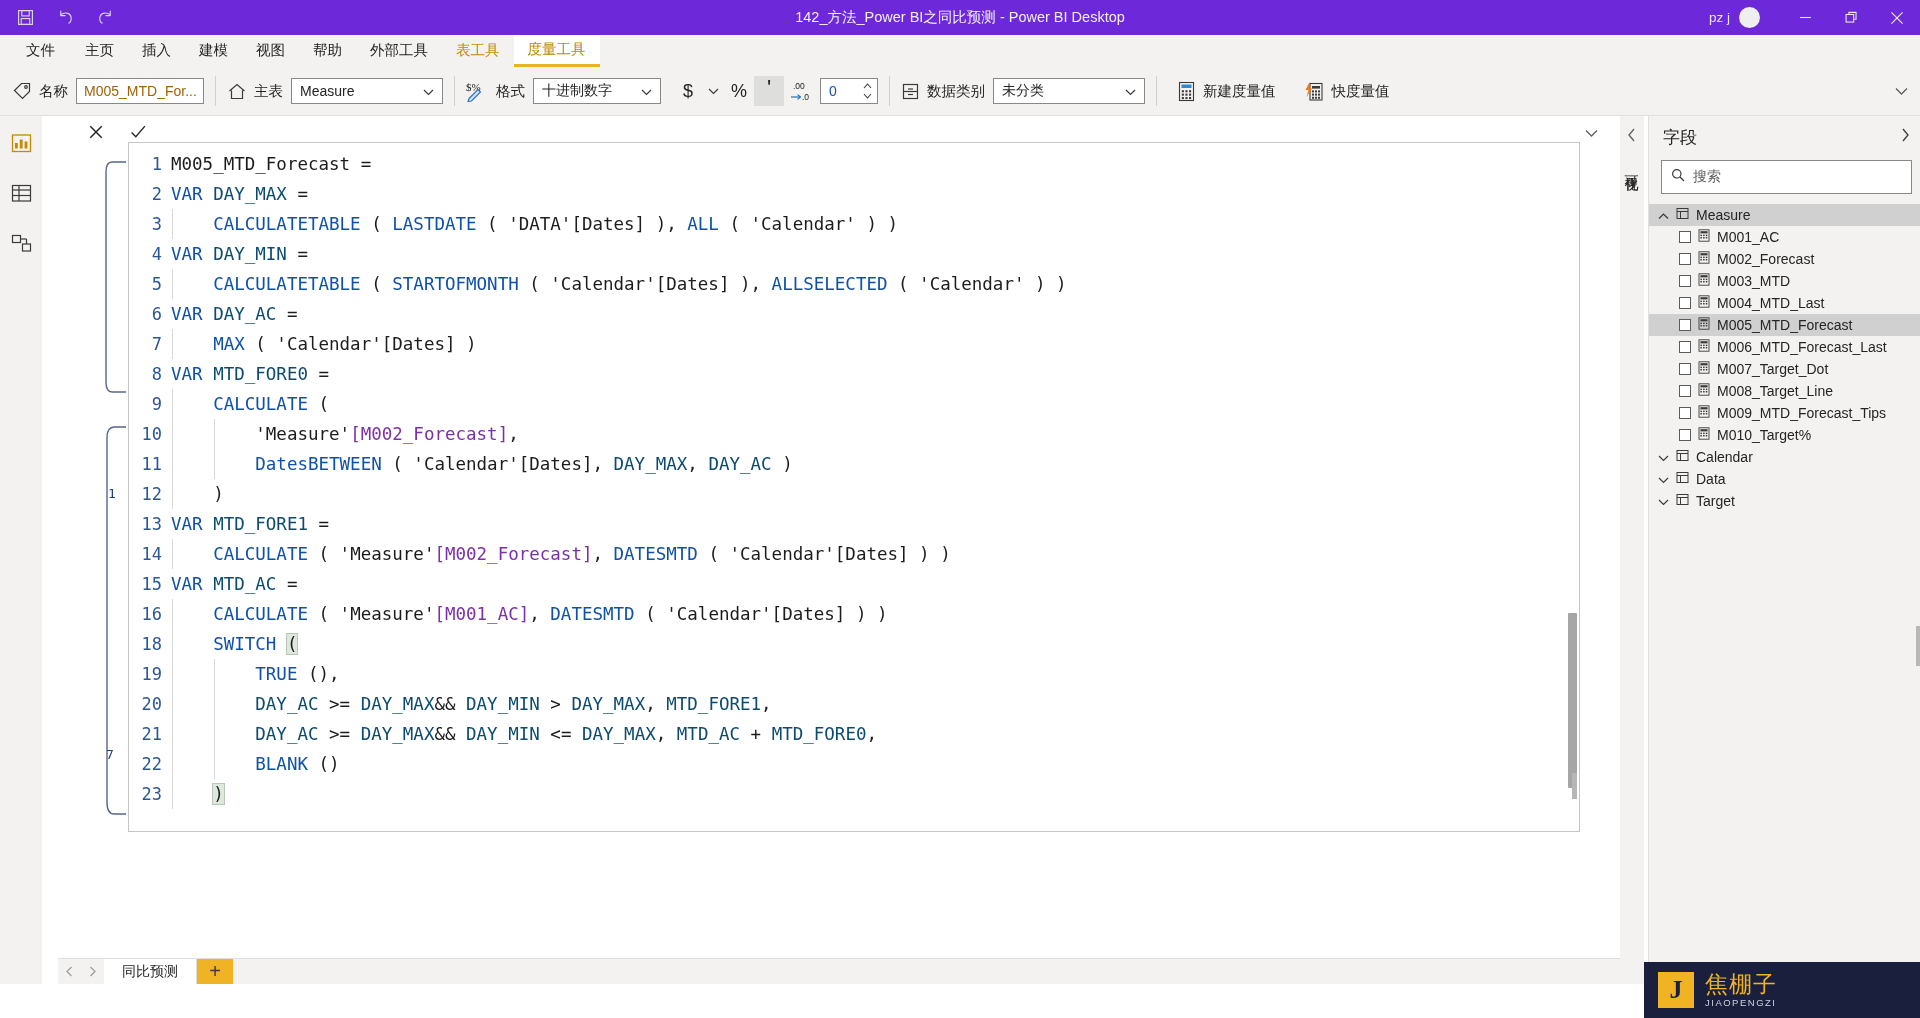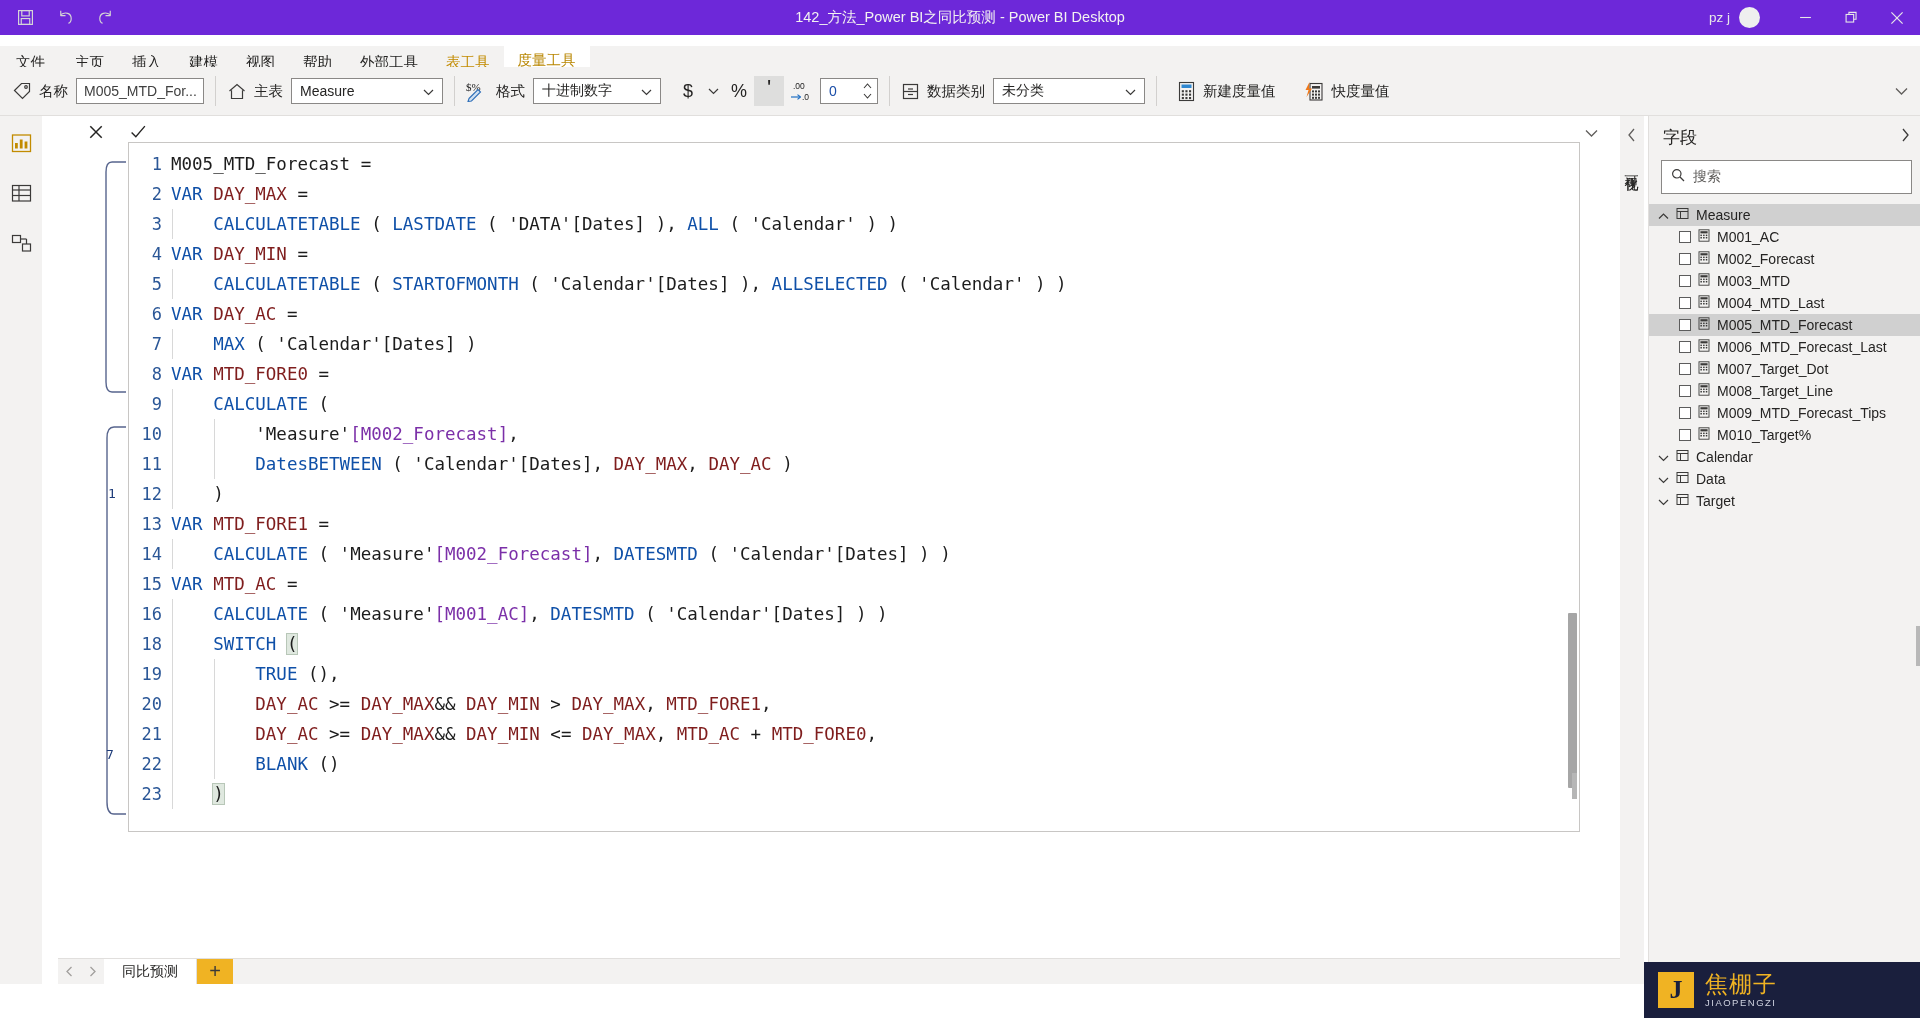--- a/index.html
+++ b/index.html
@@ -42,24 +42,25 @@
     background: #efefef; margin-right: 22px;
   }
   .win-btn {
     width: 46px; height: 35px;
     display: flex; align-items: center; justify-content: center;
     color: #e8e8e8;
   }
 
   
   .ribbon-tabs {
-    position: absolute; top: 46px; left: 0;
+    position: absolute; top: 35px; left: 0;
     width: 1920px; height: 32px;
     background: #f3f2f1;
-    display: flex; align-items: flex-start;
+    display: flex; align-items: center;
+    padding-left: 10px;
     border-bottom: 1px solid #f3f2f1;
   }
   .rtab {
     height: 32px; padding: 0 14px;
     display: flex; align-items: center; justify-content: center;
     font-size: 14.5px; color: #252423;
     white-space: nowrap;
   }
   .rtab.file { padding: 0 16px; }
   .rtab.ctx { color: #c28b00; }
@@ -82,21 +83,21 @@
     width: 1px; height: 30px; background: #d2d0ce;
     margin: 0 11px;
   }
   .ricon {
     display: flex; align-items: center; justify-content: center;
     margin-right: 7px; flex: none;
   }
   .rlabel { font-size: 14.5px; color: #252423; margin-right: 8px; white-space: nowrap; }
   .rinput {
     height: 26px; border: 1px solid #8a8886; background: #fff;
-    font-size: 14px; font-family: inherit; color: #404040;
+    font-size: 14px; font-family: inherit; color: #a16207;
     padding: 0 7px; outline: none;
   }
   .rselect {
     position: relative; height: 26px;
     border: 1px solid #8a8886; background: #fff;
     display: flex; align-items: center;
     padding: 0 26px 0 8px; font-size: 14px; color: #252423;
     white-space: nowrap;
   }
   .rselect .chev {
@@ -196,21 +197,21 @@
   .ln {
     width: 42px; text-align: right; padding-right: 9px;
     color: #2b5797; font-size: 17px; flex: none;
     font-family: "DejaVu Sans Mono", "Liberation Mono", monospace;
   }
   .code {
     white-space: pre;
     font-family: "DejaVu Sans Mono", "Liberation Mono", monospace;
   }
   .fn    { color: #0f50a8; }
-  .varn  { color: #7f1d1d; text-align: right; }
+  .varn  { color: #0c4a6e; text-align: right; }
   .kw    { color: #0f50a8; }
   .msr   { color: #7b2fa8; }
   .plain { color: #1c1c1c; }
   .paren-hl { background: #dfe8df; outline: 1px solid #b8c7b8; }
 
   .guide {
     position: absolute;
     width: 1px; background: #d8d8d8;
     top: 0; height: 30px;
   }

